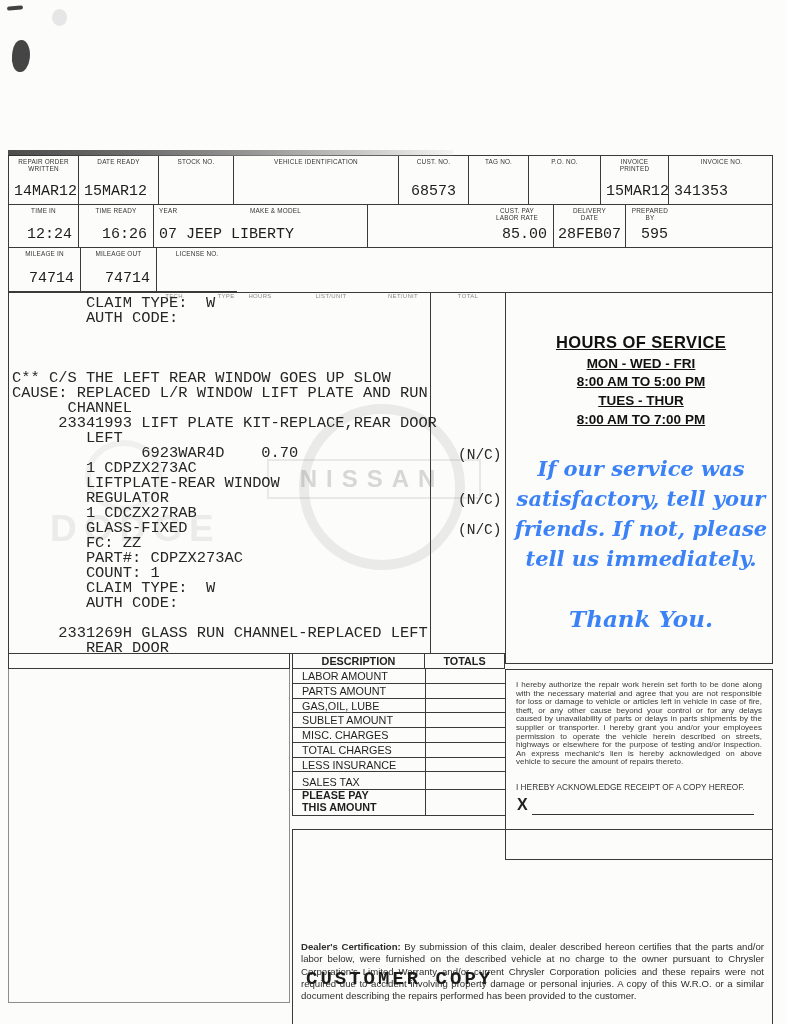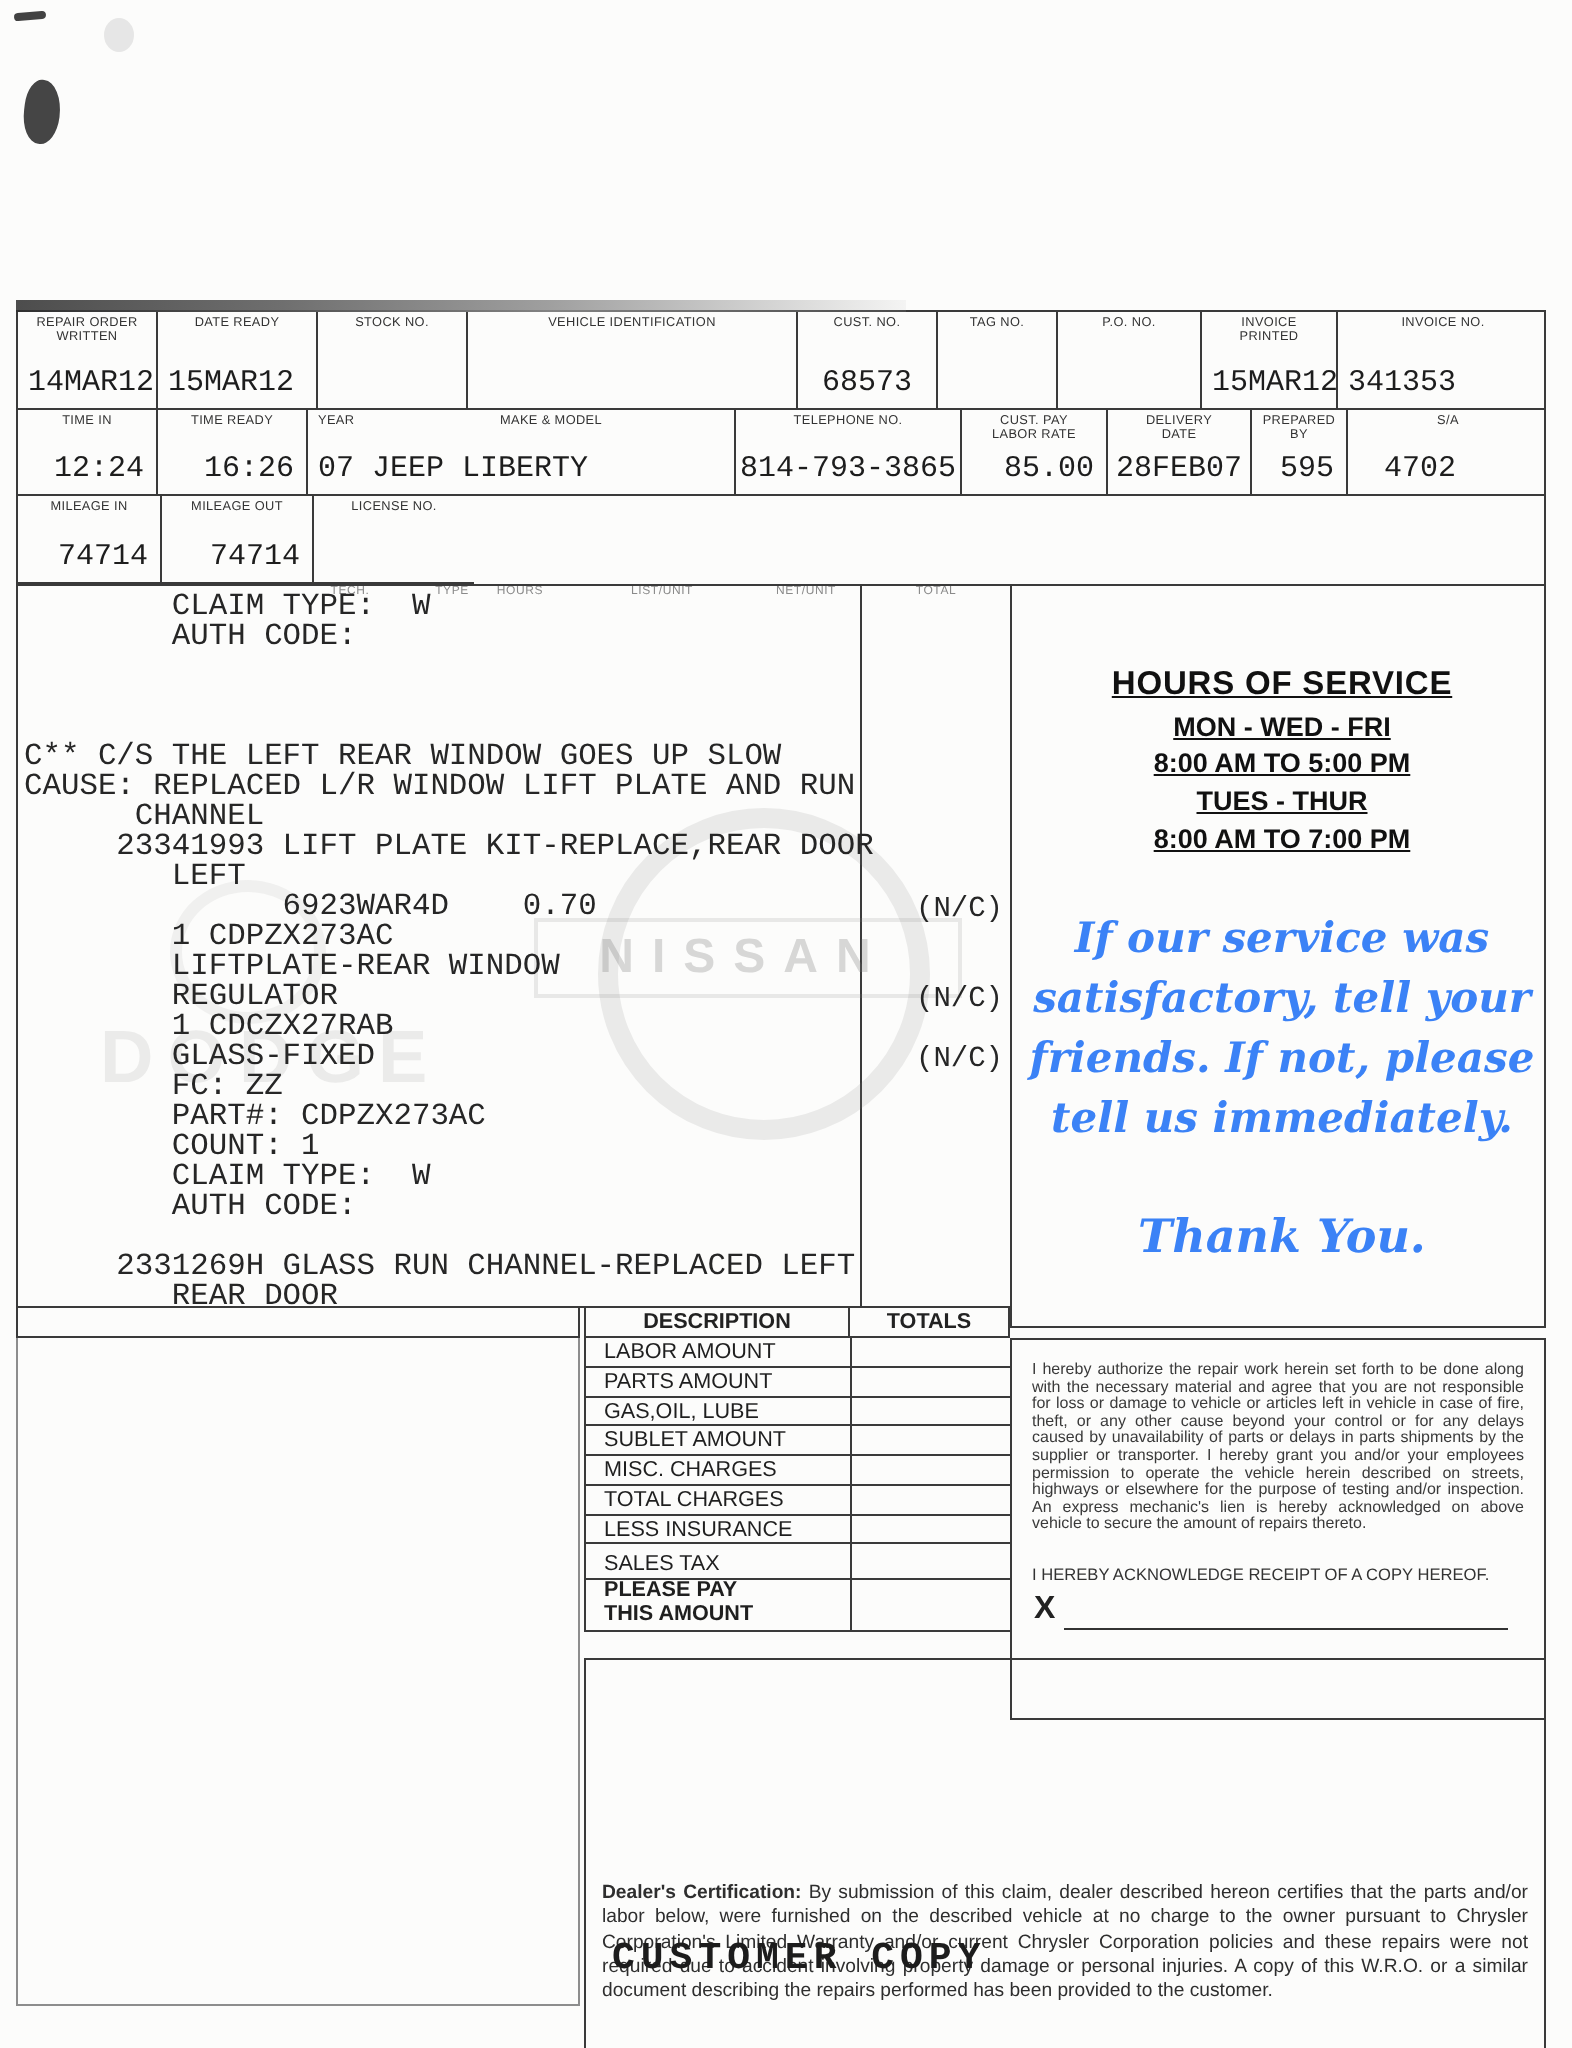--- a/index.html
+++ b/index.html
@@ -107,42 +107,34 @@
     </div>
     <div class="cell" style="left:70px;width:75px;">
       <div class="lbl">TIME READY</div>
       <div class="val r">16:26</div>
     </div>
     <div class="cell" style="left:145px;width:214px;">
       <div class="lbl left" style="width:40px;">YEAR</div>
       <div class="lbl" style="left:60px;right:30px;">MAKE &amp; MODEL</div>
       <div class="val l">07 JEEP LIBERTY</div>
     </div>
-    <div class="cell" style="left:359px;width:113px;">
-      <div class="lbl">TELEPHONE NO.</div>
-      <div class="val c">814-793-3865</div>
-    </div>
     <div class="cell" style="left:472px;width:73px;">
       <div class="lbl">CUST. PAY
 LABOR RATE</div>
       <div class="val r">85.00</div>
     </div>
     <div class="cell" style="left:545px;width:72px;">
       <div class="lbl">DELIVERY
 DATE</div>
       <div class="val c">28FEB07</div>
     </div>
     <div class="cell" style="left:617px;width:48px;">
       <div class="lbl">PREPARED
 BY</div>
       <div class="val r">595</div>
-    </div>
-    <div class="cell" style="left:665px;width:100px;">
-      <div class="lbl">S/A</div>
-      <div class="val l" style="padding-left:18px;">4702</div>
     </div>
   </div>
 
   <div class="hrow" style="top:248px;height:44px;border-top:none;border-bottom:none;">
     <div class="cell" style="left:0;width:72px;border-bottom:1.3px solid #3a3a3a;">
       <div class="lbl">MILEAGE IN</div>
       <div class="val r">74714</div>
     </div>
     <div class="cell" style="left:72px;width:76px;border-bottom:1.3px solid #3a3a3a;">
       <div class="lbl">MILEAGE OUT</div>

